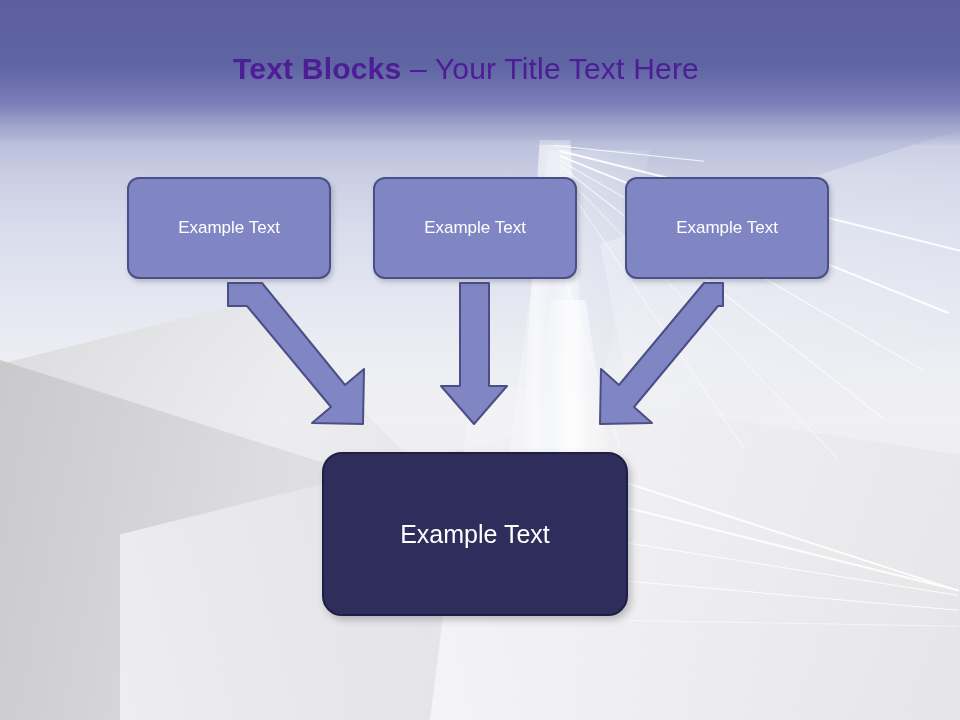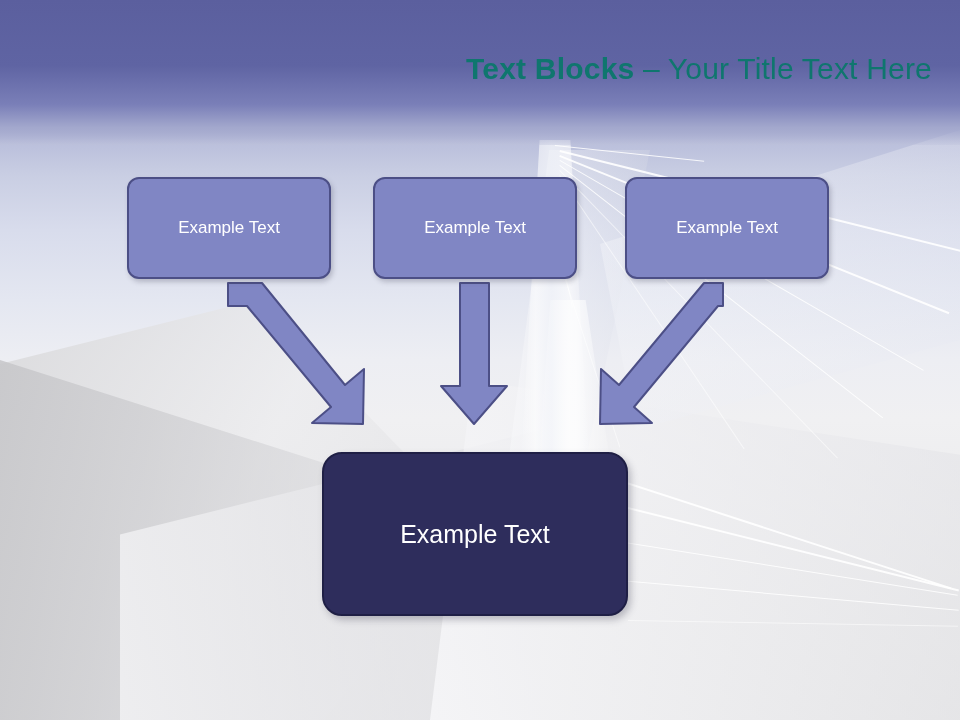--- a/index.html
+++ b/index.html
@@ -102,22 +102,22 @@
   
   .title-band {
     position: absolute;
     left: 0; top: 0; width: 960px; height: 145px;
     background: linear-gradient(to bottom,
       #5b5f9e 0%, #5f64a3 45%, #7a7fb8 72%, #a3a8cd 88%, rgba(190,194,218,0.35) 100%);
   }
   .title-text {
     position: absolute;
     left: 0; top: 52px; width: 932px;
-    text-align: right;
-    color: #0f766e;
+    text-align: center;
+    color: #4c1d95;
     font-size: 30px;
     letter-spacing: 0.2px;
     white-space: nowrap;
   }
   .title-text .strong { font-weight: bold; }
   .title-text .light { font-weight: normal; }
 
   
   .top-box {
     position: absolute;

